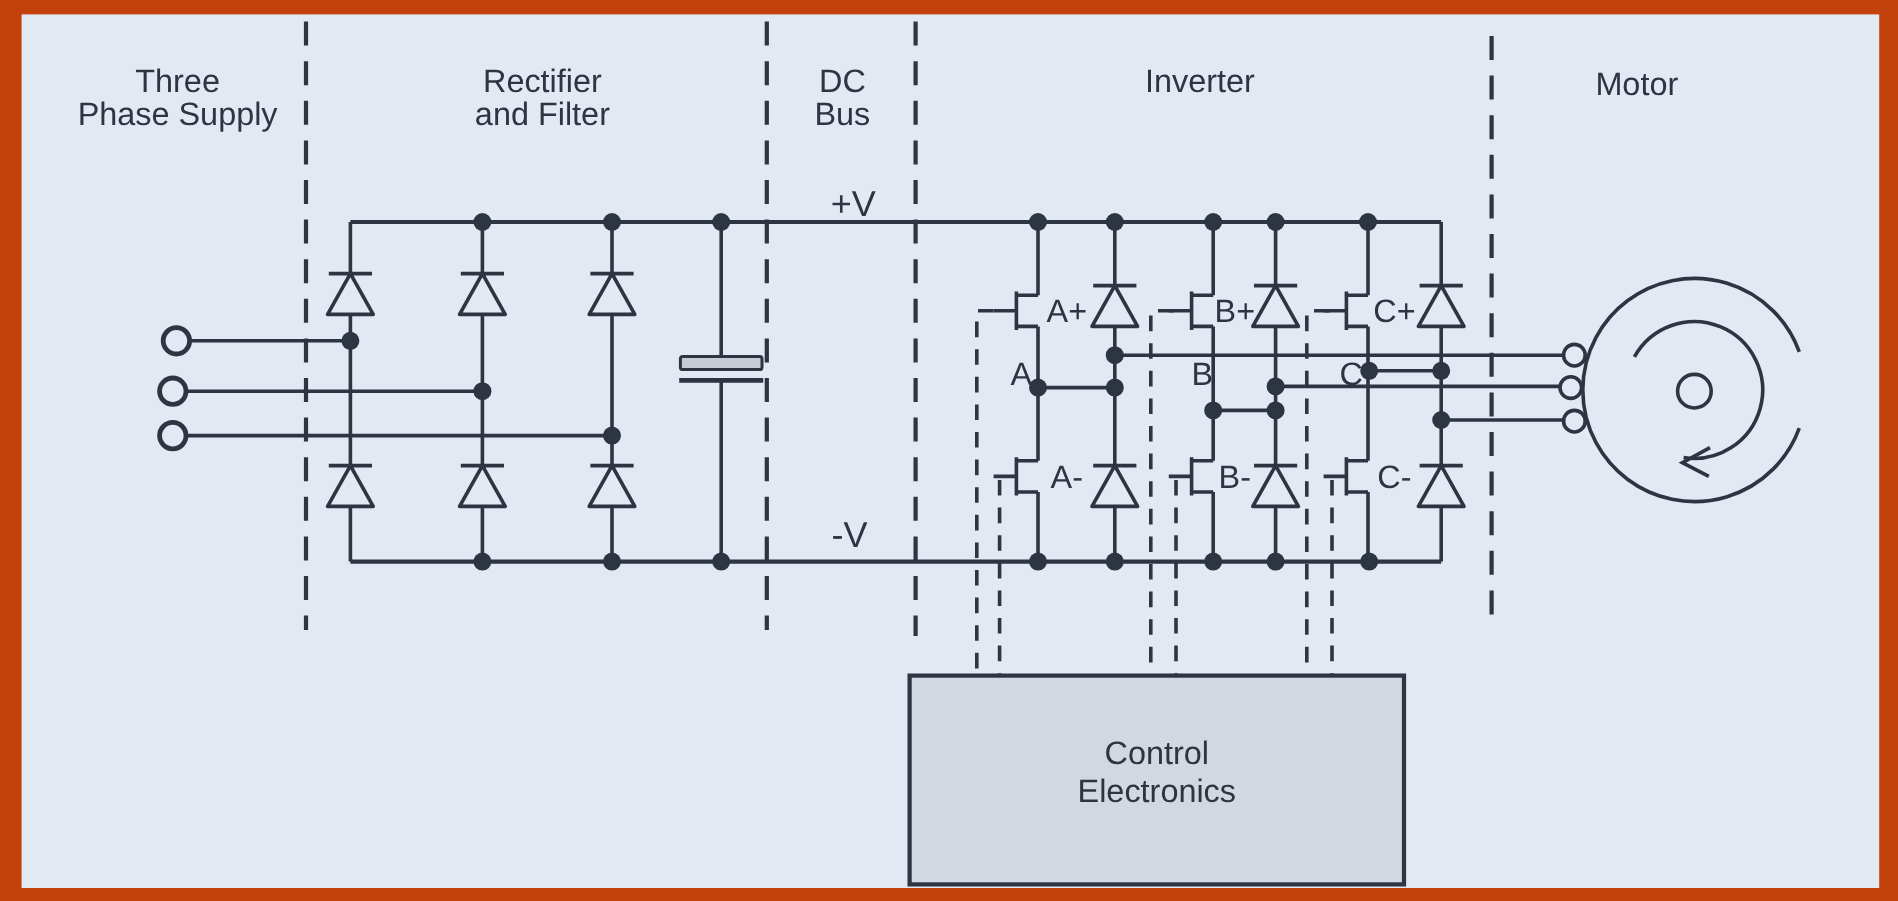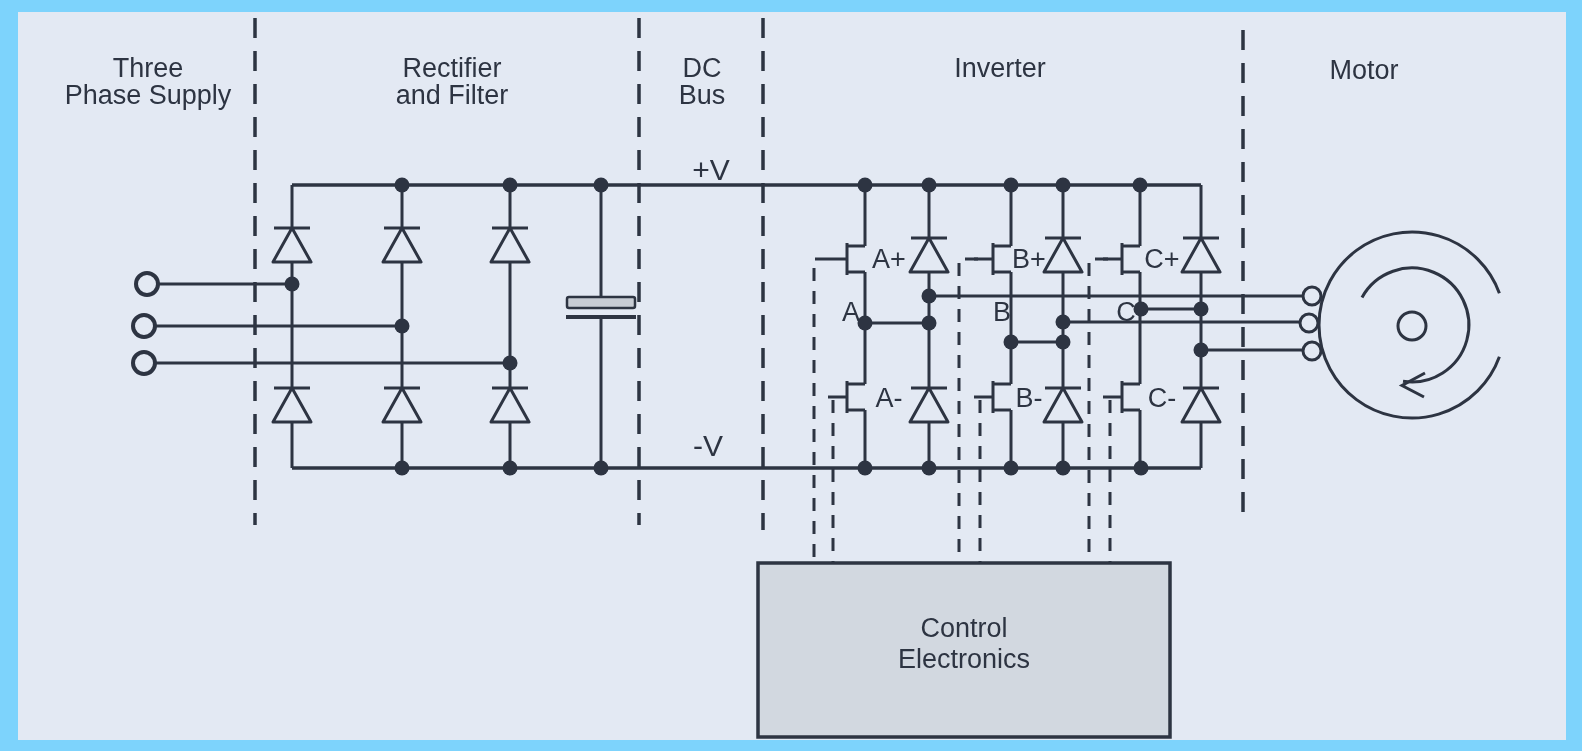--- a/index.html
+++ b/index.html
@@ -1,20 +1,20 @@
 <!DOCTYPE html>
 <html style="--ink: #2d3442; --panel_bg: #e3e9f3; --box_fill: #d2d8e0; --cap_fill: #c7ccd4;"><head>
 <meta charset="utf-8">
 <style>
   html, body { margin: 0; padding: 0; background: #ffffff; }
   .stage {
     position: relative;
     width: 1582px;
     height: 751px;
-    background: #7dd3fc;
+    background: #c2410c;
     font-family: "Liberation Sans", sans-serif;
   }
   svg { display: block; }
 
   .ln   { stroke: var(--ink, #2d3442); stroke-width: 3; fill: none; stroke-linecap: butt; }
   .ln2  { stroke-width: 3.5; }
   .ln4  { stroke-width: 4; }
   .dash-div  { stroke-dasharray: 20 13; stroke-width: 3.5; }
   .dash-gate { stroke-dasharray: 13 10; }
   .dot  { fill: var(--ink, #2d3442); stroke: none; }

